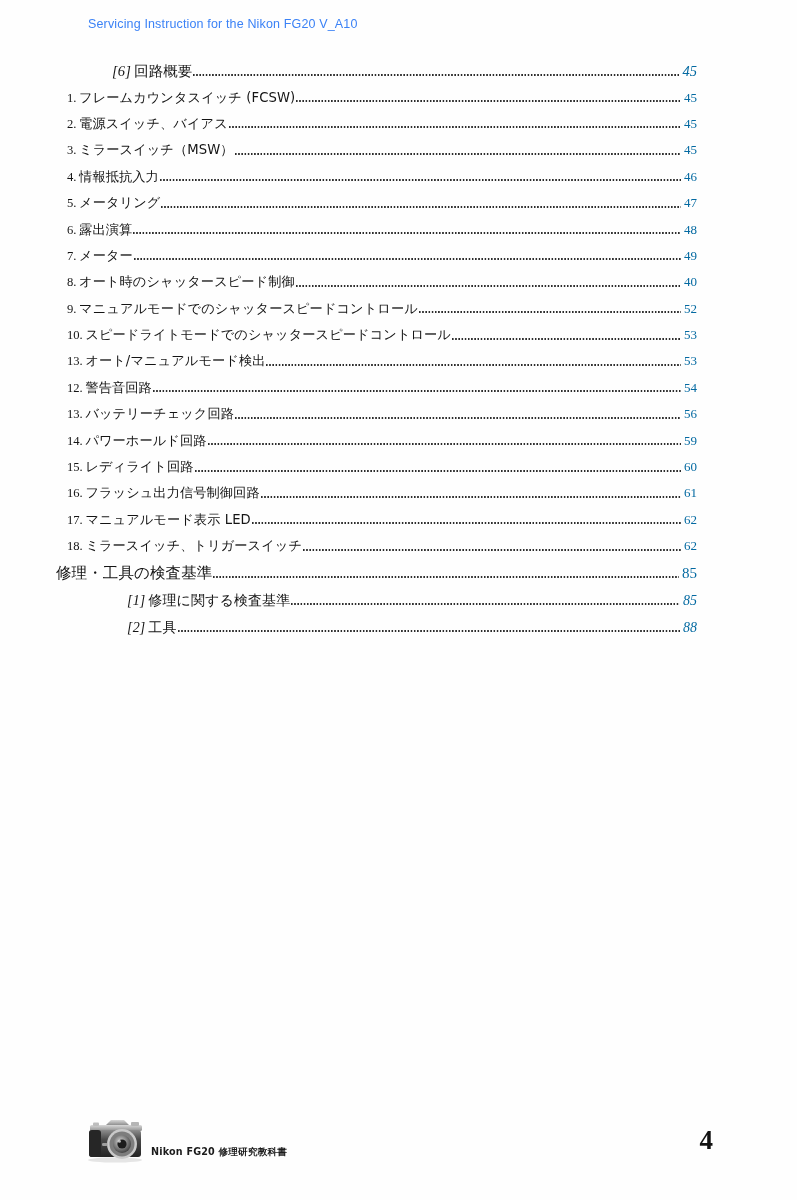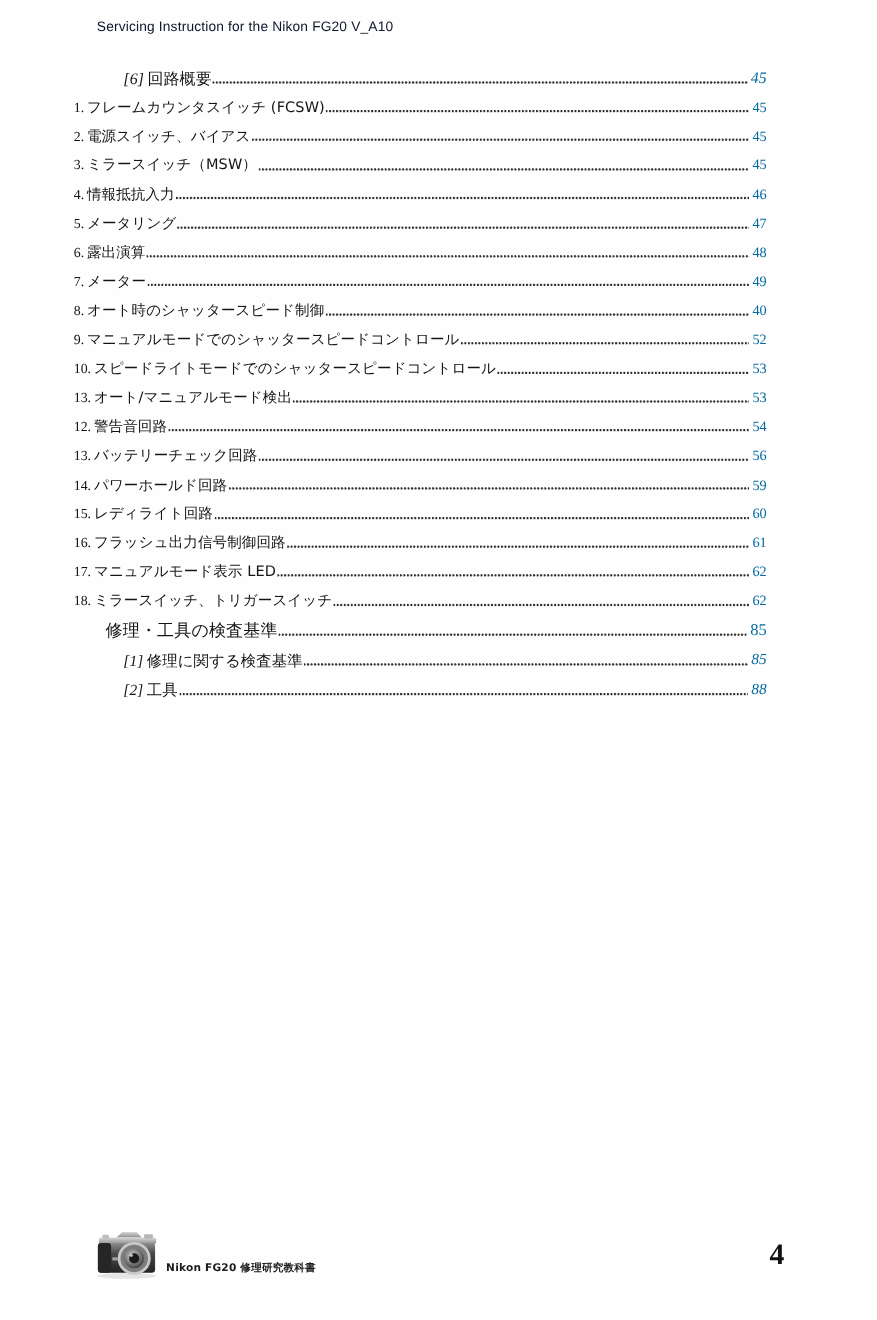--- a/index.html
+++ b/index.html
@@ -24,21 +24,21 @@
   }
 
   
   .doc-header {
     position: absolute;
     left: 88px;
     top: 17px;
     font-family: "Liberation Sans", "DejaVu Sans", sans-serif;
     font-size: 12.5px;
     letter-spacing: 0.15px;
-    color: #0f172a;
+    color: #3b82f6;
     white-space: nowrap;
   }
 
   
   .toc {
     position: absolute;
     left: 0;
     top: 58px;
     width: 797px;
   }
@@ -98,38 +98,38 @@
 
   .toc-page {
     flex: 0 0 auto;
     font-family: "Liberation Serif", "DejaVu Serif", serif;
     color: #0369a1;
     text-align: right;
     padding-left: 2px;
   }
 
   
-  .lvl-1 { padding-left: 96px;  }
+  .lvl-1 { padding-left: 56px;  }
   .lvl-2 { padding-left: 112px; }
   .lvl-3 { padding-left: 67px; }
 
   
   .row-section .toc-label { font-size: 14.5px; }
   .row-section .toc-page  { font-size: 14.5px; font-style: italic; }
   .row-section .toc-jp    { font-size: 14.5px; }
 
   
   .row-top { height: 28px; }
   .row-top .toc-label { font-size: 15.5px; }
   .row-top .toc-jp    { font-size: 15.5px; }
   .row-top .toc-page  { font-size: 15px; font-style: normal; }
 
   
   .row-appendix { height: 27px; }
-  .row-appendix .toc-label { font-size: 14px; }
+  .row-appendix .toc-label { font-size: 14px; margin-left: 15px; }
   .row-appendix .toc-jp    { font-size: 14px; }
   .row-appendix .toc-page  { font-size: 14px; font-style: italic; }
 
   
   .row-item .toc-label { font-size: 13.2px; }
   .row-item .toc-jp    { font-size: 13.2px; }
   .row-item .toc-num   { font-size: 12.6px; }
   .row-item .toc-page  { font-size: 13px; font-style: normal; }
 
   

